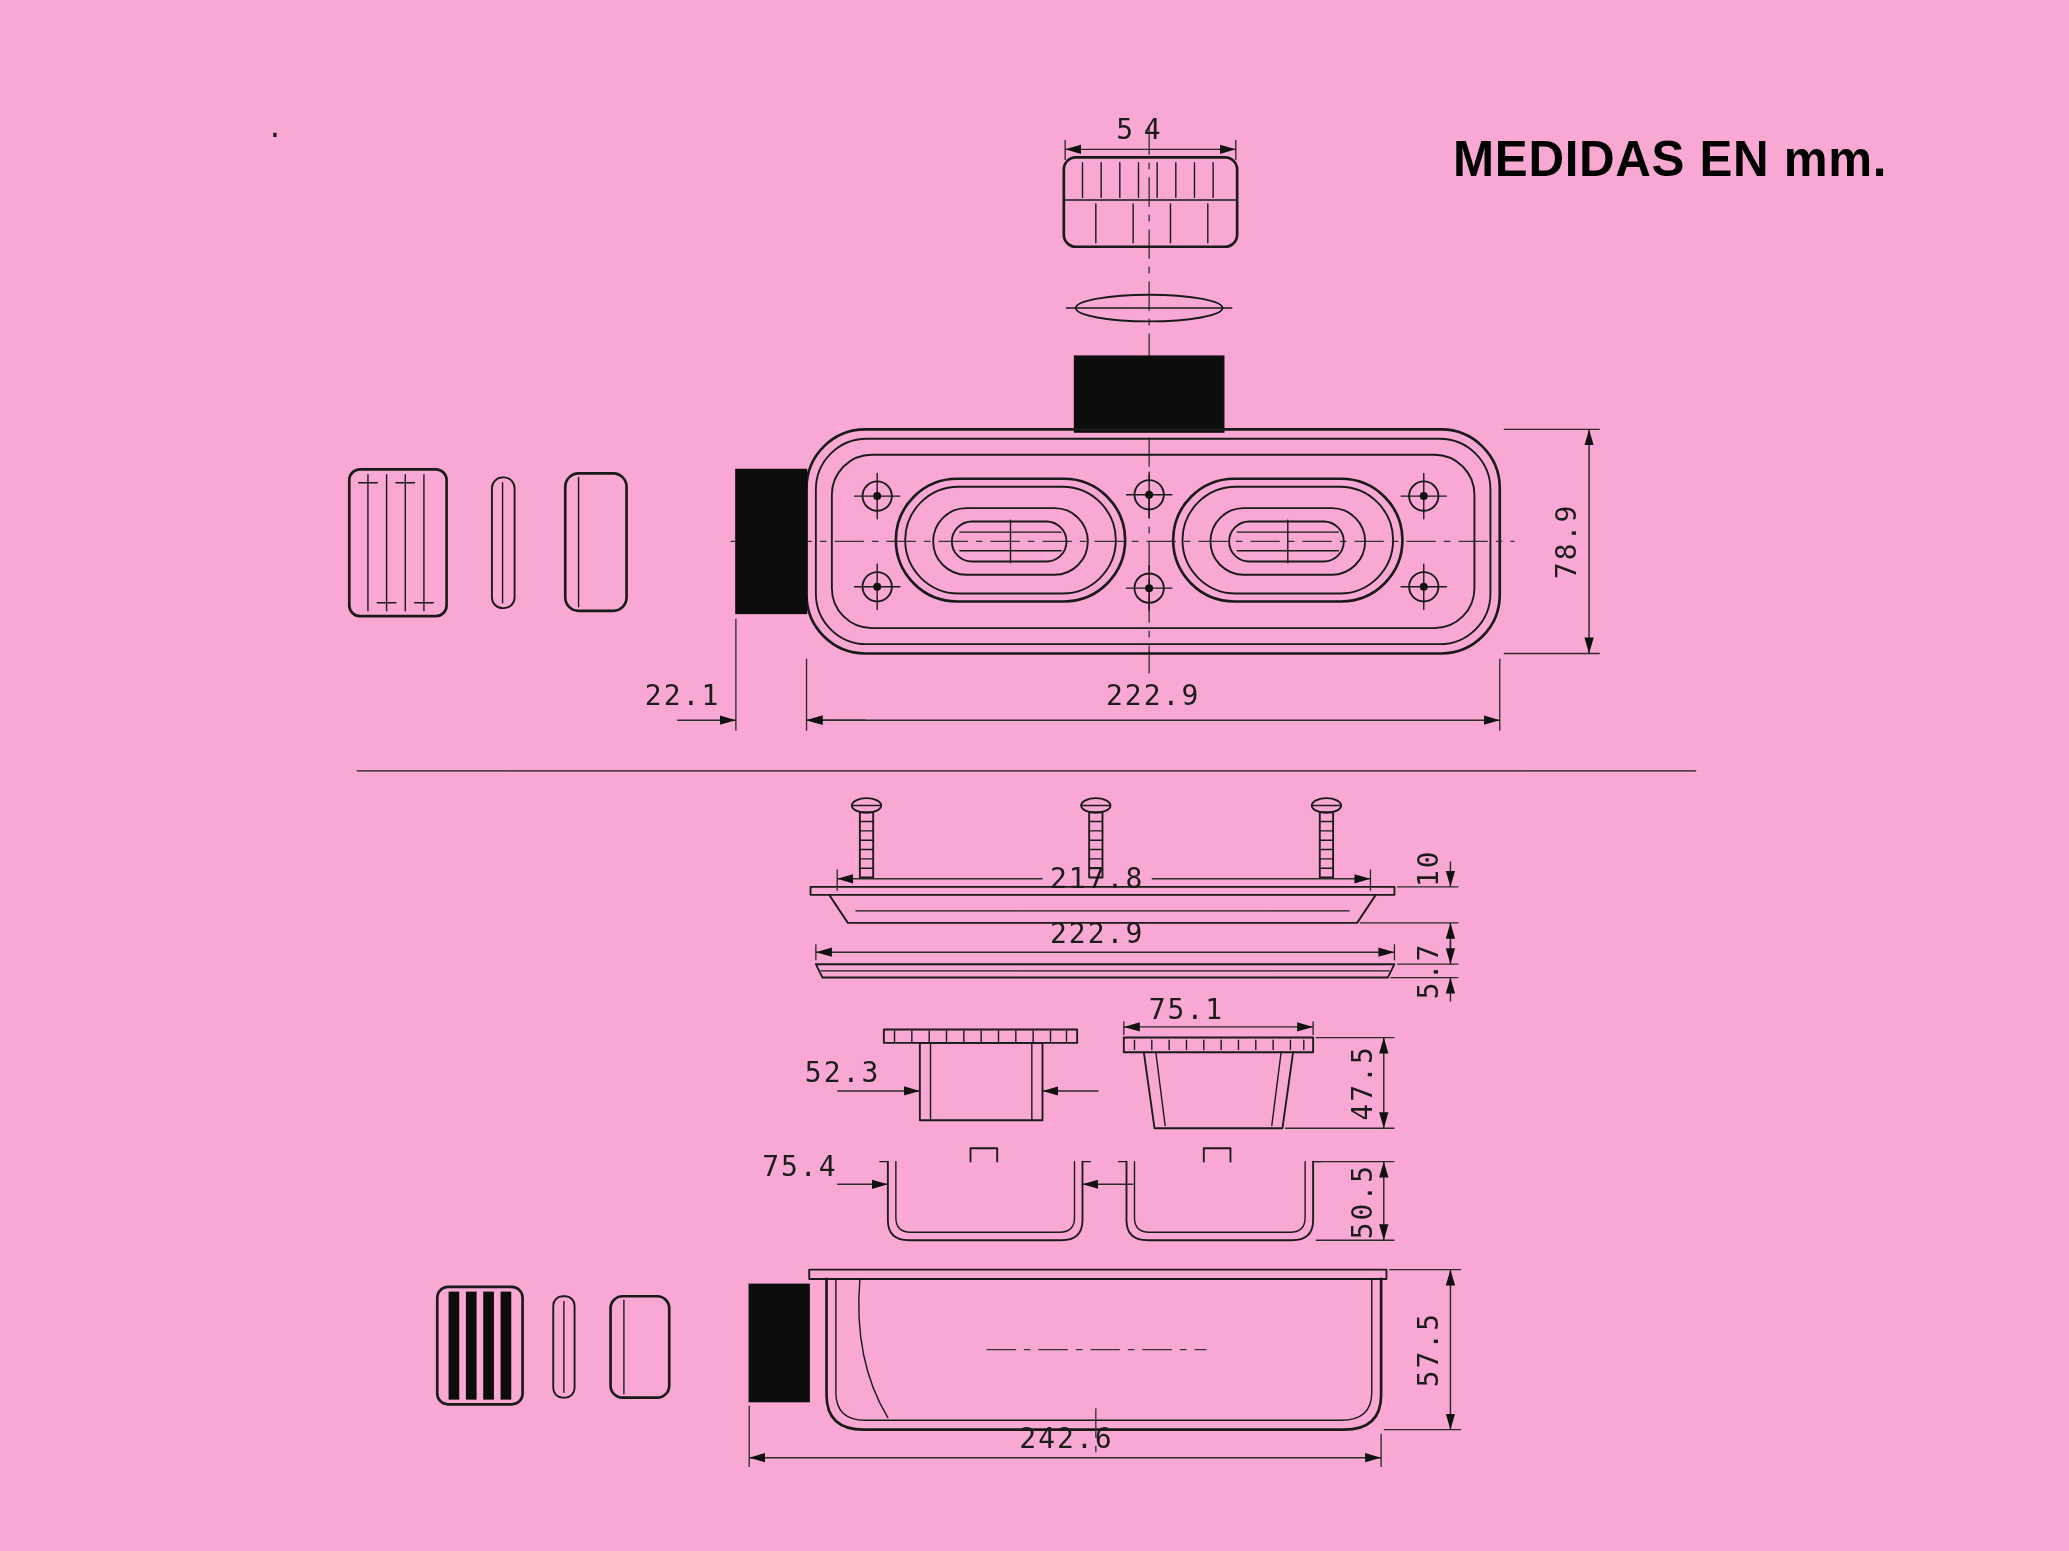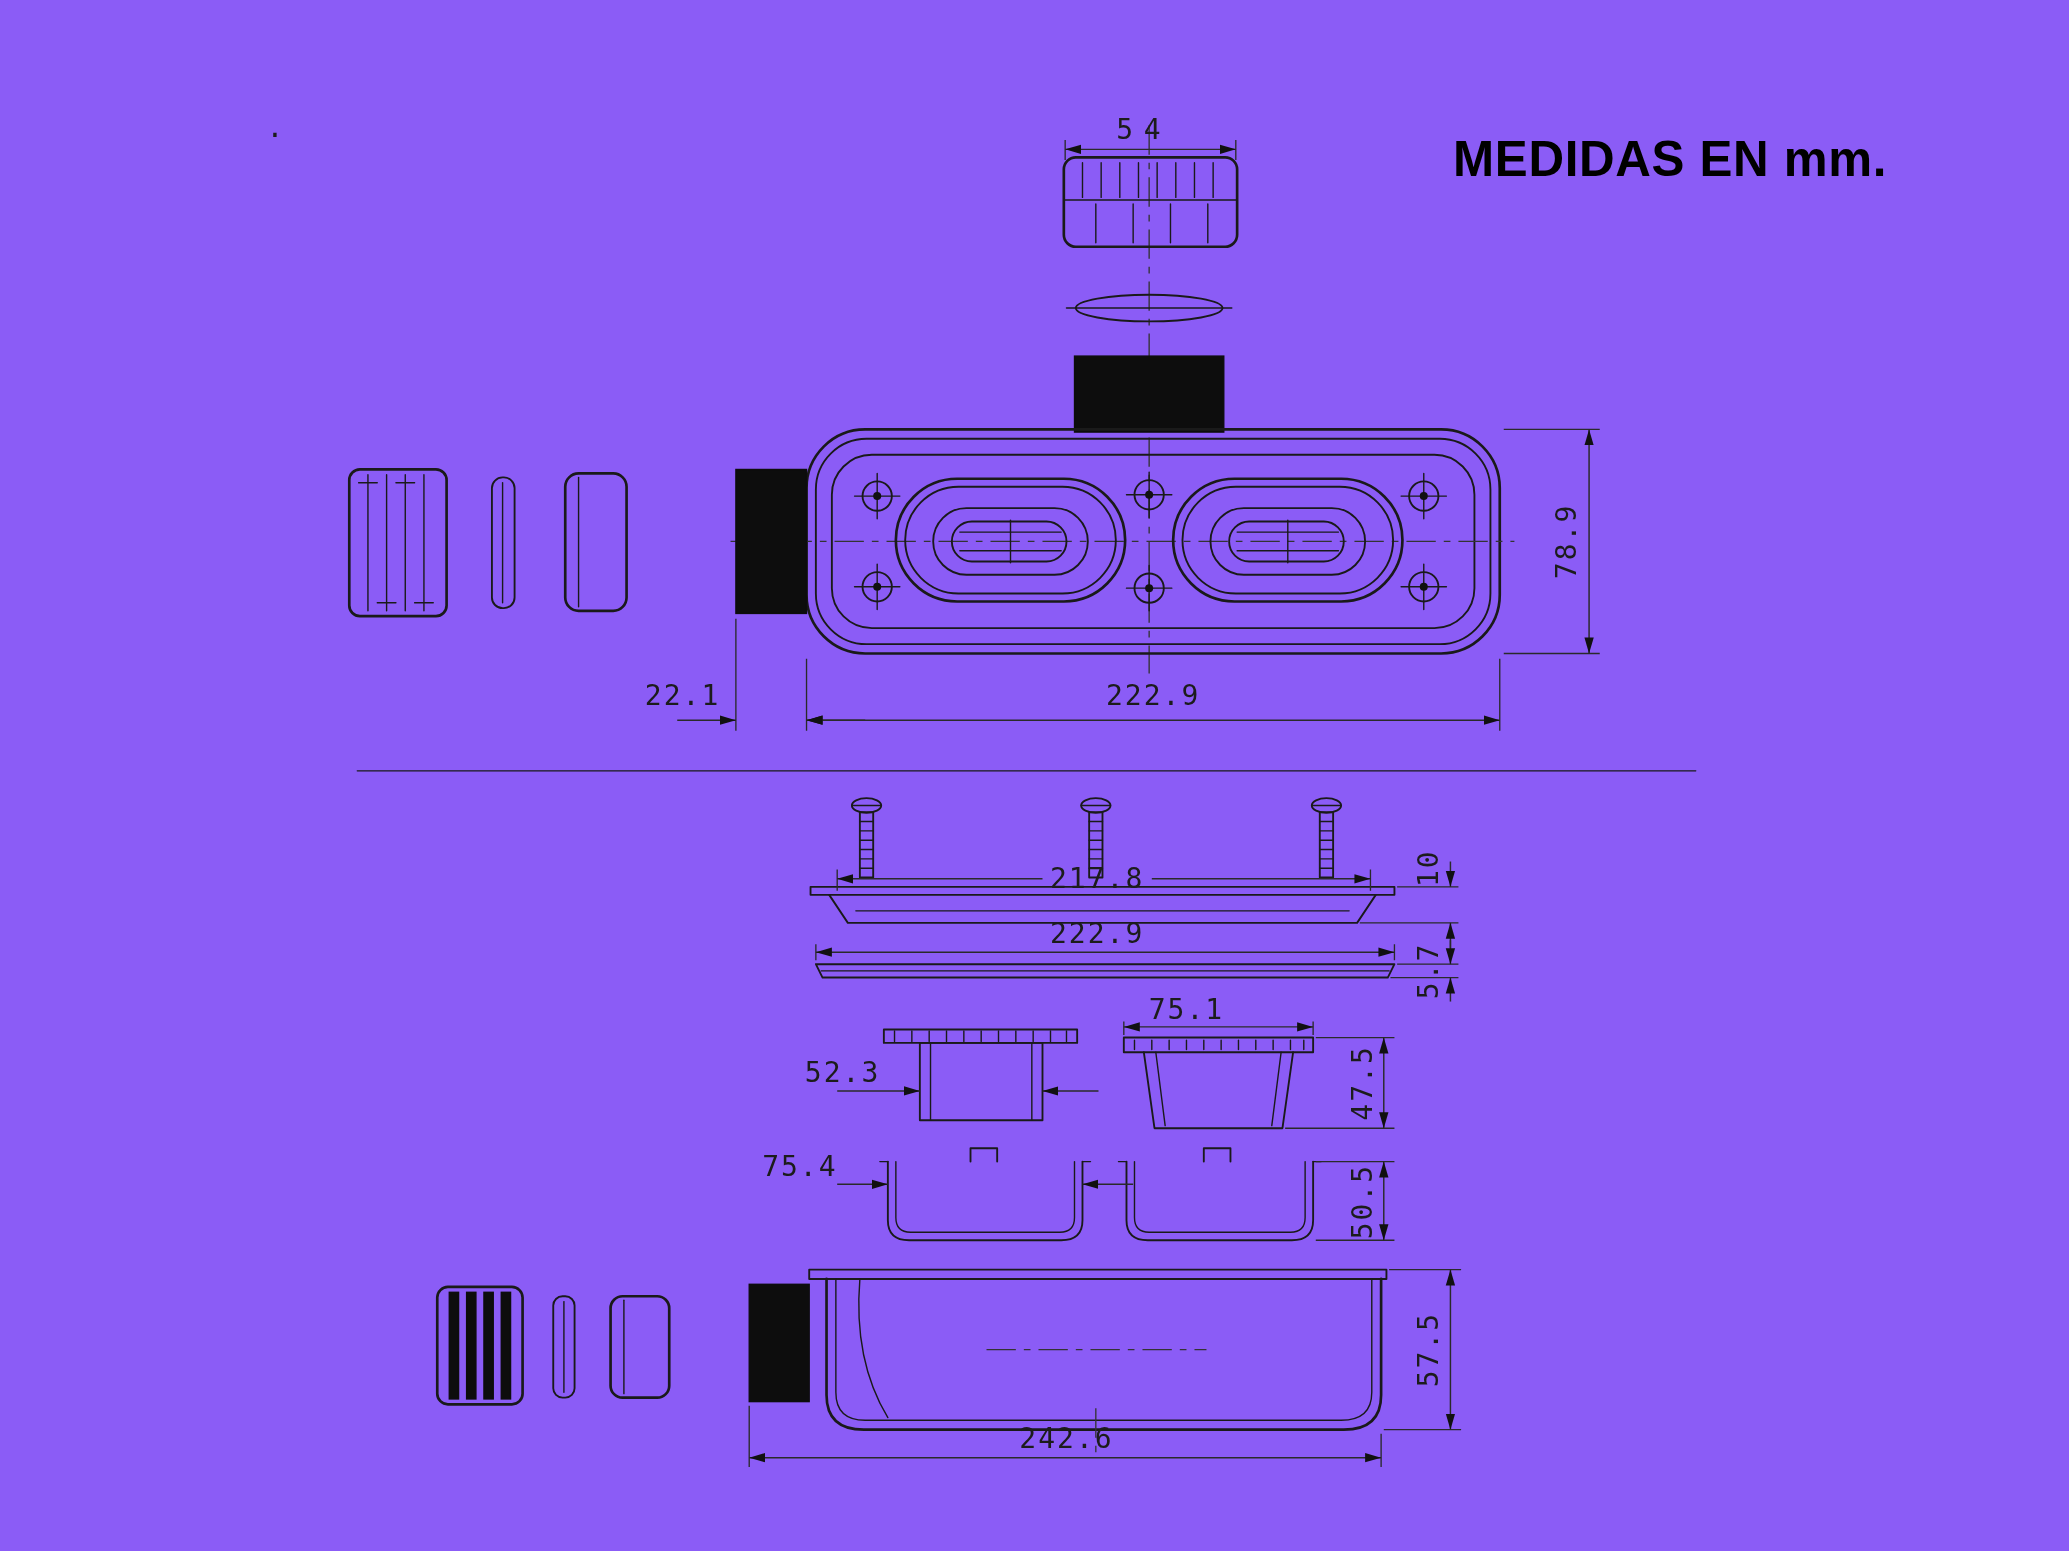--- a/index.html
+++ b/index.html
@@ -1,16 +1,16 @@
 <!DOCTYPE html>
 <html><head>
 <meta charset="utf-8">
 <style>
   html,body{margin:0;padding:0;background:#ffffff;}
-  .page{width:2069px;height:1551px;background:#8b5cf6;position:relative;overflow:hidden;}
+  .page{width:2069px;height:1551px;background:#f9a8d4;position:relative;overflow:hidden;}
   svg{display:block;}
   .ol   {fill:none;stroke:#1a1a1a;stroke-width:2;stroke-linejoin:round;stroke-linecap:round;}
   .ol2  {fill:none;stroke:#1a1a1a;stroke-width:1.4;stroke-linejoin:round;stroke-linecap:round;}
   .thin {fill:none;stroke:#1a1a1a;stroke-width:1.05;stroke-linecap:round;}
   .dimline{fill:none;stroke:#2a2a2a;stroke-width:1.1;}
   .ext  {fill:none;stroke:#2a2a2a;stroke-width:1;}
   .cline{fill:none;stroke:#333333;stroke-width:1;stroke-dasharray:22 6 5 6;}
   .blk  {fill:#0d0d0d;stroke:#0d0d0d;stroke-width:1;}
   text.dt{font-family:"DejaVu Sans Mono","Liberation Mono",monospace;font-size:21px;fill:#1c1c1c;letter-spacing:1.5px;}
   text.sp{letter-spacing:8px;}

